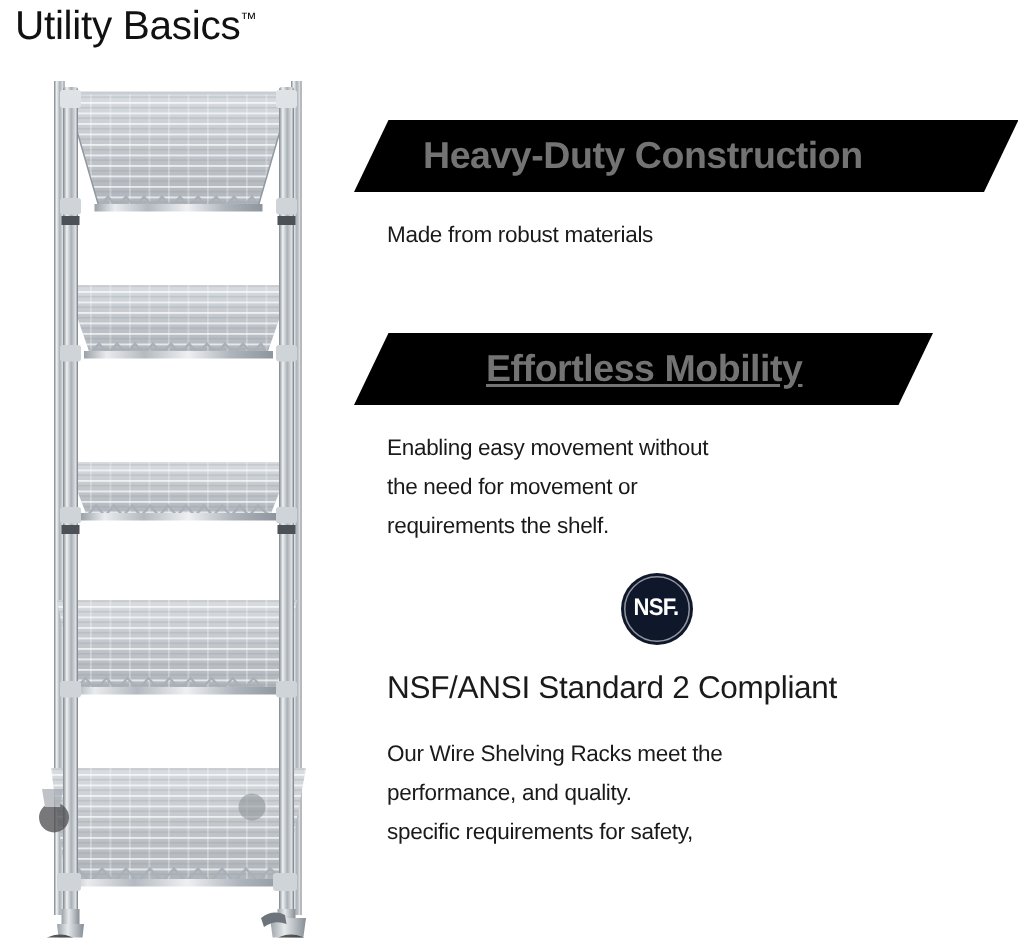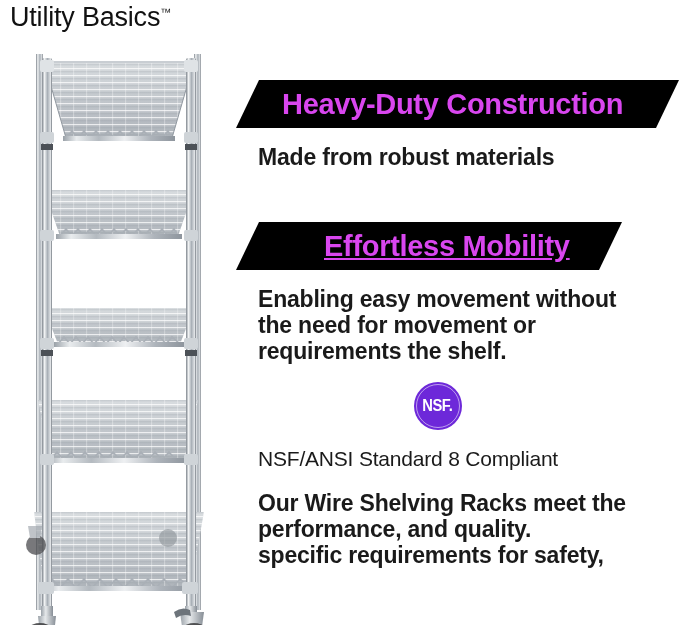--- a/index.html
+++ b/index.html
@@ -60,54 +60,53 @@
   }
   .banner.b1 {
     width:443px;
     clip-path:polygon(23px 0, 443px 0, 420px 48px, 0px 48px);
   }
   .banner.b2 {
     width:386px;
     clip-path:polygon(23px 0, 386px 0, 363px 48px, 0px 48px);
   }
   .banner-title {
-    color:#d946ef;
-    font-size:29px;
+    color:#737373;
+    font-size:25px;
     font-weight:700;
     letter-spacing:-0.3px;
     white-space:nowrap;
   }
   .banner.b1 .banner-title { padding-left:46px; }
   .banner.b2 .banner-title { padding-left:88px;text-decoration:underline; }
 
   
   .para {
-    font-size:23px;
+    font-size:15px;
     line-height:26px;
     color:#1a1a1a;
     letter-spacing:-0.2px;
     padding-left:22px;
-    font-weight:bold;
   }
   .para .ln { display:block; white-space:nowrap; }
 
   .gap-a { height:16px; }
   .gap-b { height:52px; }
   .gap-c { height:18px; }
 
   
   .nsf-badge-row {
     display:flex;
     justify-content:center;
     padding-right:40px;
   }
   .nsf-badge {
     width:48px; height:48px;
     border-radius:50%;
-    background:#6d28d9;
+    background:#0f172a;
     display:flex;
     align-items:center;
     justify-content:center;
     position:relative;
   }
   .nsf-badge::after {
     content:"";
     position:absolute;
     left:2px; top:2px; right:2px; bottom:2px;
     border-radius:50%;
@@ -308,21 +307,21 @@
     </div>
 
     <div class="gap-c"></div>
 
     <div class="nsf-badge-row">
       <div class="nsf-badge">
         <span class="nsf-text">NSF.</span>
       </div>
     </div>
     <div class="gap-a"></div>
-    <div class="nsf-line">NSF/ANSI Standard 8 Compliant</div>
+    <div class="nsf-line">NSF/ANSI Standard 2 Compliant</div>
     <div class="gap-c"></div>
     <div class="para">
       <span class="ln">Our Wire Shelving Racks meet the</span>
       <span class="ln">performance, and quality.</span>
       <span class="ln">specific requirements for safety,</span>
     </div>
 
   </div>
 </div>
 

